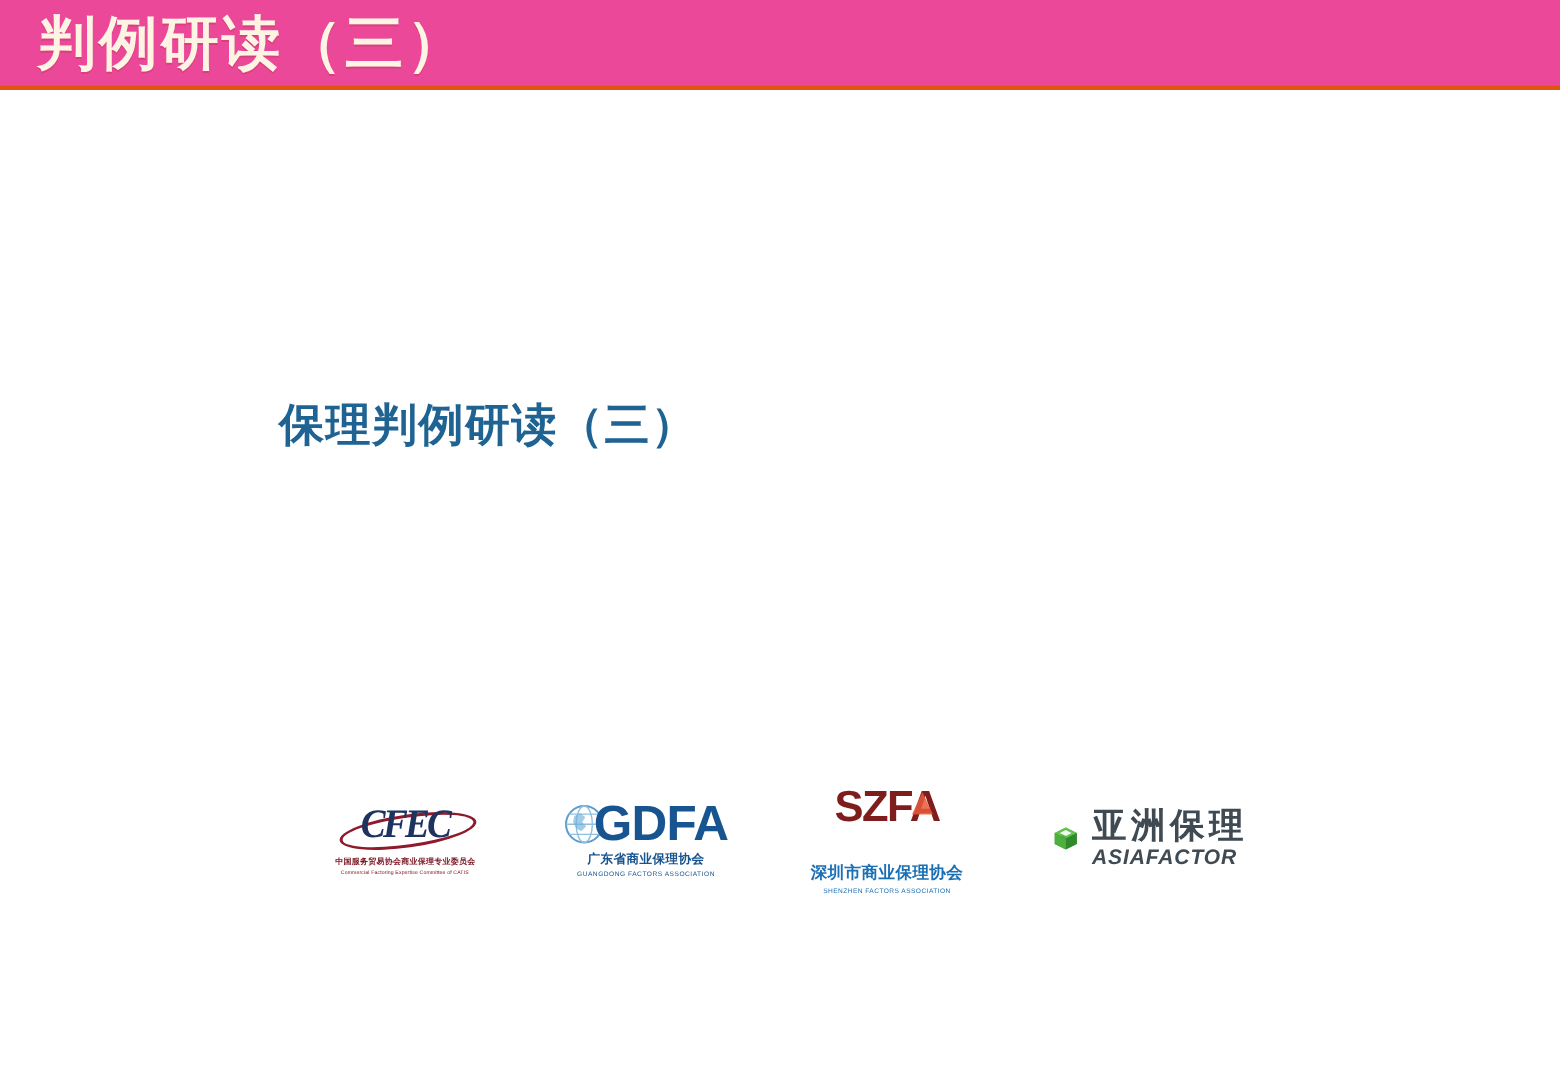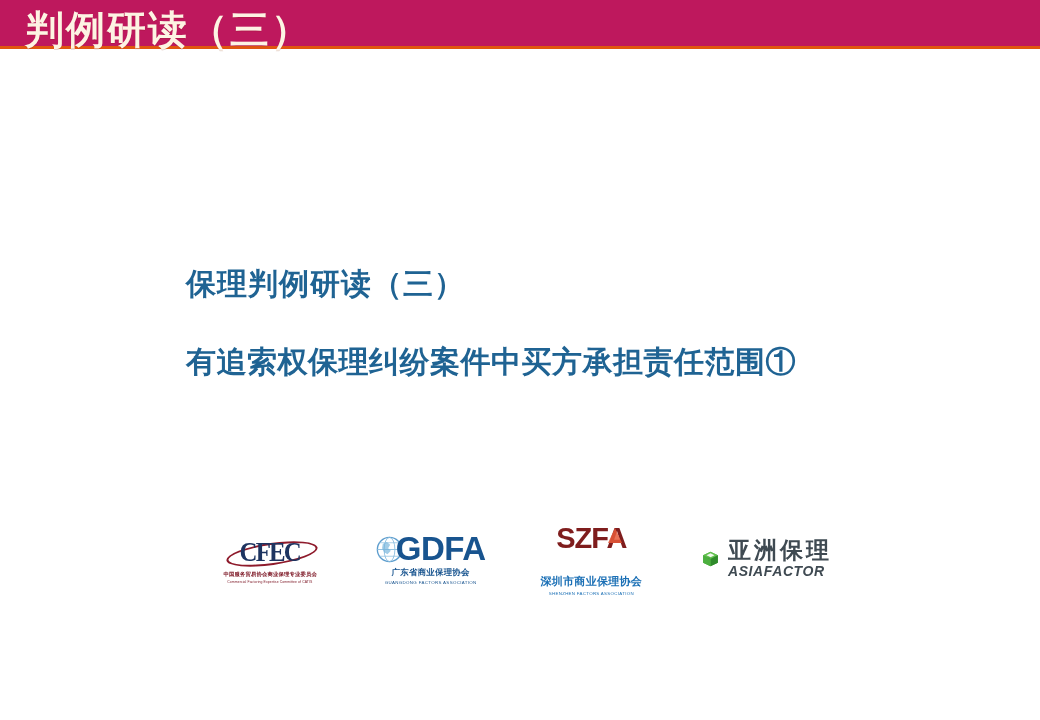--- a/index.html
+++ b/index.html
@@ -13,22 +13,22 @@
     font-family: "Liberation Serif", "DejaVu Serif", serif;
     overflow: hidden;
     position: relative;
   }
 
   
   .header-bar {
     position: absolute;
     left: 0; top: 0;
     width: 1040px;
-    height: 49px;
-    background: #be185d;
+    height: 60px;
+    background: #ec4899;
     box-sizing: border-box;
     border-bottom: 3px solid #e0560f;
   }
   .header-title {
     position: absolute;
     left: 25px;
     top: 2px;
     font-family: "Liberation Serif", "DejaVu Serif", serif;
     font-size: 39px;
     font-weight: 700;
@@ -91,22 +91,23 @@
     font-family: "Liberation Sans", sans-serif;
   }
 
   
   .logo-cfec { width: 96px; }
   .cfec-mark {
     position: relative;
     width: 92px;
     height: 34px;
     display: flex;
-    align-items: flex-end;
+    align-items: flex-start;
     justify-content: center;
+    font-style: italic;
   }
   .cfec-mark .ring {
     position: absolute;
     left: 2px; top: 9px;
     width: 88px; height: 18px;
     border: 2.5px solid #8e1a2b;
     border-radius: 50%;
     transform: rotate(-8deg);
   }
   .cfec-mark .letters {
@@ -258,21 +259,20 @@
 <body>
 
 <div class="header-bar">
   <div class="header-title">判例研读（三）</div>
 </div>
 
 <div class="slide-body">
 
   <div class="title-block">
     <div class="title-line title-line-1">保理判例研读（三）</div>
-    <div class="title-line title-line-2">有追索权保理纠纷案件中买方承担责任范围①</div>
   </div>
 
   <div class="logo-strip">
 
     <div class="logo logo-cfec">
       <div class="cfec-mark">
         <div class="ring"></div>
         <div class="letters">CFEC</div>
       </div>
       <div class="cfec-cn">中国服务贸易协会商业保理专业委员会</div>

